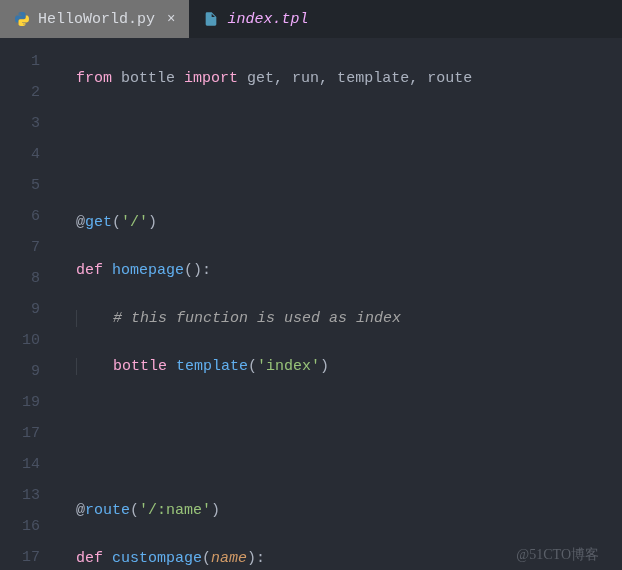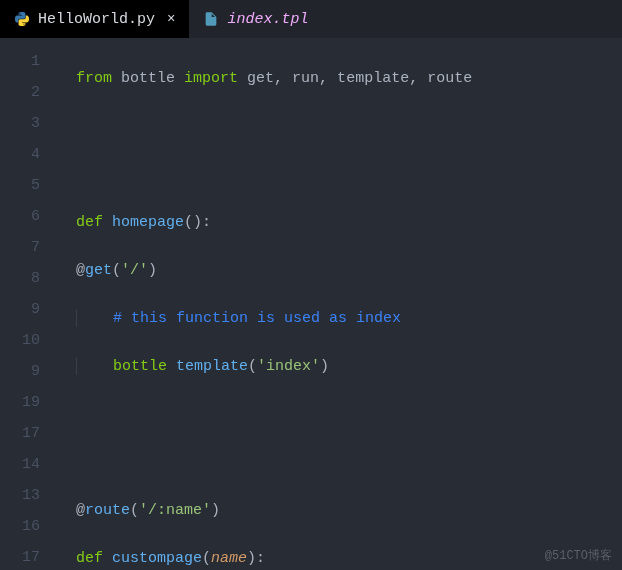--- a/index.html
+++ b/index.html
@@ -20,21 +20,21 @@
     .tab {
       display: flex;
       align-items: center;
       padding: 0 14px;
       gap: 8px;
       cursor: pointer;
       color: #f0abfc;
       font-style: italic;
     }
     .tab.active {
-      background: #000000;
+      background: #737373;
       color: #d7dae0;
       font-style: normal;
     }
     .tab-icon { width: 16px; height: 16px; flex-shrink: 0; }
     .tab-close { font-style: normal; font-size: 14px; margin-left: 4px; color: #d7dae0; }
     .editor {
       display: flex;
       height: calc(100% - 38px);
     }
     .gutter {
@@ -45,35 +45,35 @@
       user-select: none;
     }
     .gutter div { padding-right: 18px; line-height: 31px; }
     .code {
       flex: 1;
       padding-top: 8px;
       white-space: pre;
       color: #abb2bf;
     }
     .code-line { line-height: 31px; }
-    .kw { color: #84cc16; }
+    .kw { color: #f9a8d4; }
     .fn { color: #61afef; }
     .str { color: #98c379; }
     .dec { color: #61afef; }
     .param { color: #d19a66; font-style: italic; }
-    .comment { color: #3b82f6; }
+    .comment { color: #a3a3a3; font-style: italic; }
     .pn { color: #abb2bf; }
     .indent-guide { border-left: 1px solid #3b4048; }
     .watermark {
       position: absolute;
       bottom: 6px;
-      right: 10px;
+      right: 23px;
       color: #5a5f68;
-      font-size: 12px;
-      font-family: Liberation Mono, monospace;
+      font-size: 14px;
+      font-family: Liberation Serif, serif;
       font-style: normal;
     }
   </style>
 </head>
 <body>
 
 <div class="tabs">
   <div class="tab active">
     <svg class="tab-icon" viewBox="0 0 32 32">
       <path fill="#3776ab" d="M15.8 2c-7 0-6.6 3-6.6 3v3.2h6.7v1H6.6S2 8.6 2 15.8s4 7.2 4 7.2h2.4v-3.5s-.1-4 4-4h6.7s3.8.1 3.8-3.7V5.6S23.5 2 15.8 2zM12 4.6c.7 0 1.2.5 1.2 1.2S12.7 7 12 7s-1.2-.5-1.2-1.2.5-1.2 1.2-1.2z"></path>
@@ -107,22 +107,22 @@
     <div>17</div>
     <div>14</div>
     <div>13</div>
     <div>16</div>
     <div>17</div>
   </div>
   <div class="code">
 <div class="code-line">  <span class="kw">from</span> <span>bottle</span> <span class="kw">import</span> <span>get, run, template, route</span></div>
 <div class="code-line"> </div>
 <div class="code-line"> </div>
+<div class="code-line">  <span class="pn">@</span><span class="dec">get</span><span class="pn">(</span><span class="str">'/'</span><span class="pn">)</span></div>
 <div class="code-line">  <span class="kw">def</span> <span class="fn">homepage</span><span class="pn">()</span><span class="pn">:</span></div>
-<div class="code-line">  <span class="pn">@</span><span class="dec">get</span><span class="pn">(</span><span class="str">'/'</span><span class="pn">)</span></div>
 <div class="code-line">  <span class="indent-guide">    </span><span class="comment"># this function is used as index</span></div>
 <div class="code-line">  <span class="indent-guide">    </span><span class="kw">bottle</span> <span class="fn">template</span><span class="pn">(</span><span class="str">'index'</span><span class="pn">)</span></div>
 <div class="code-line"> </div>
 <div class="code-line"> </div>
 <div class="code-line">  <span class="pn">@</span><span class="dec">route</span><span class="pn">(</span><span class="str">'/:name'</span><span class="pn">)</span></div>
 <div class="code-line">  <span class="kw">def</span> <span class="fn">custompage</span><span class="pn">(</span><span class="param">name</span><span class="pn">)</span><span class="pn">:</span></div>
 
 
 
 

